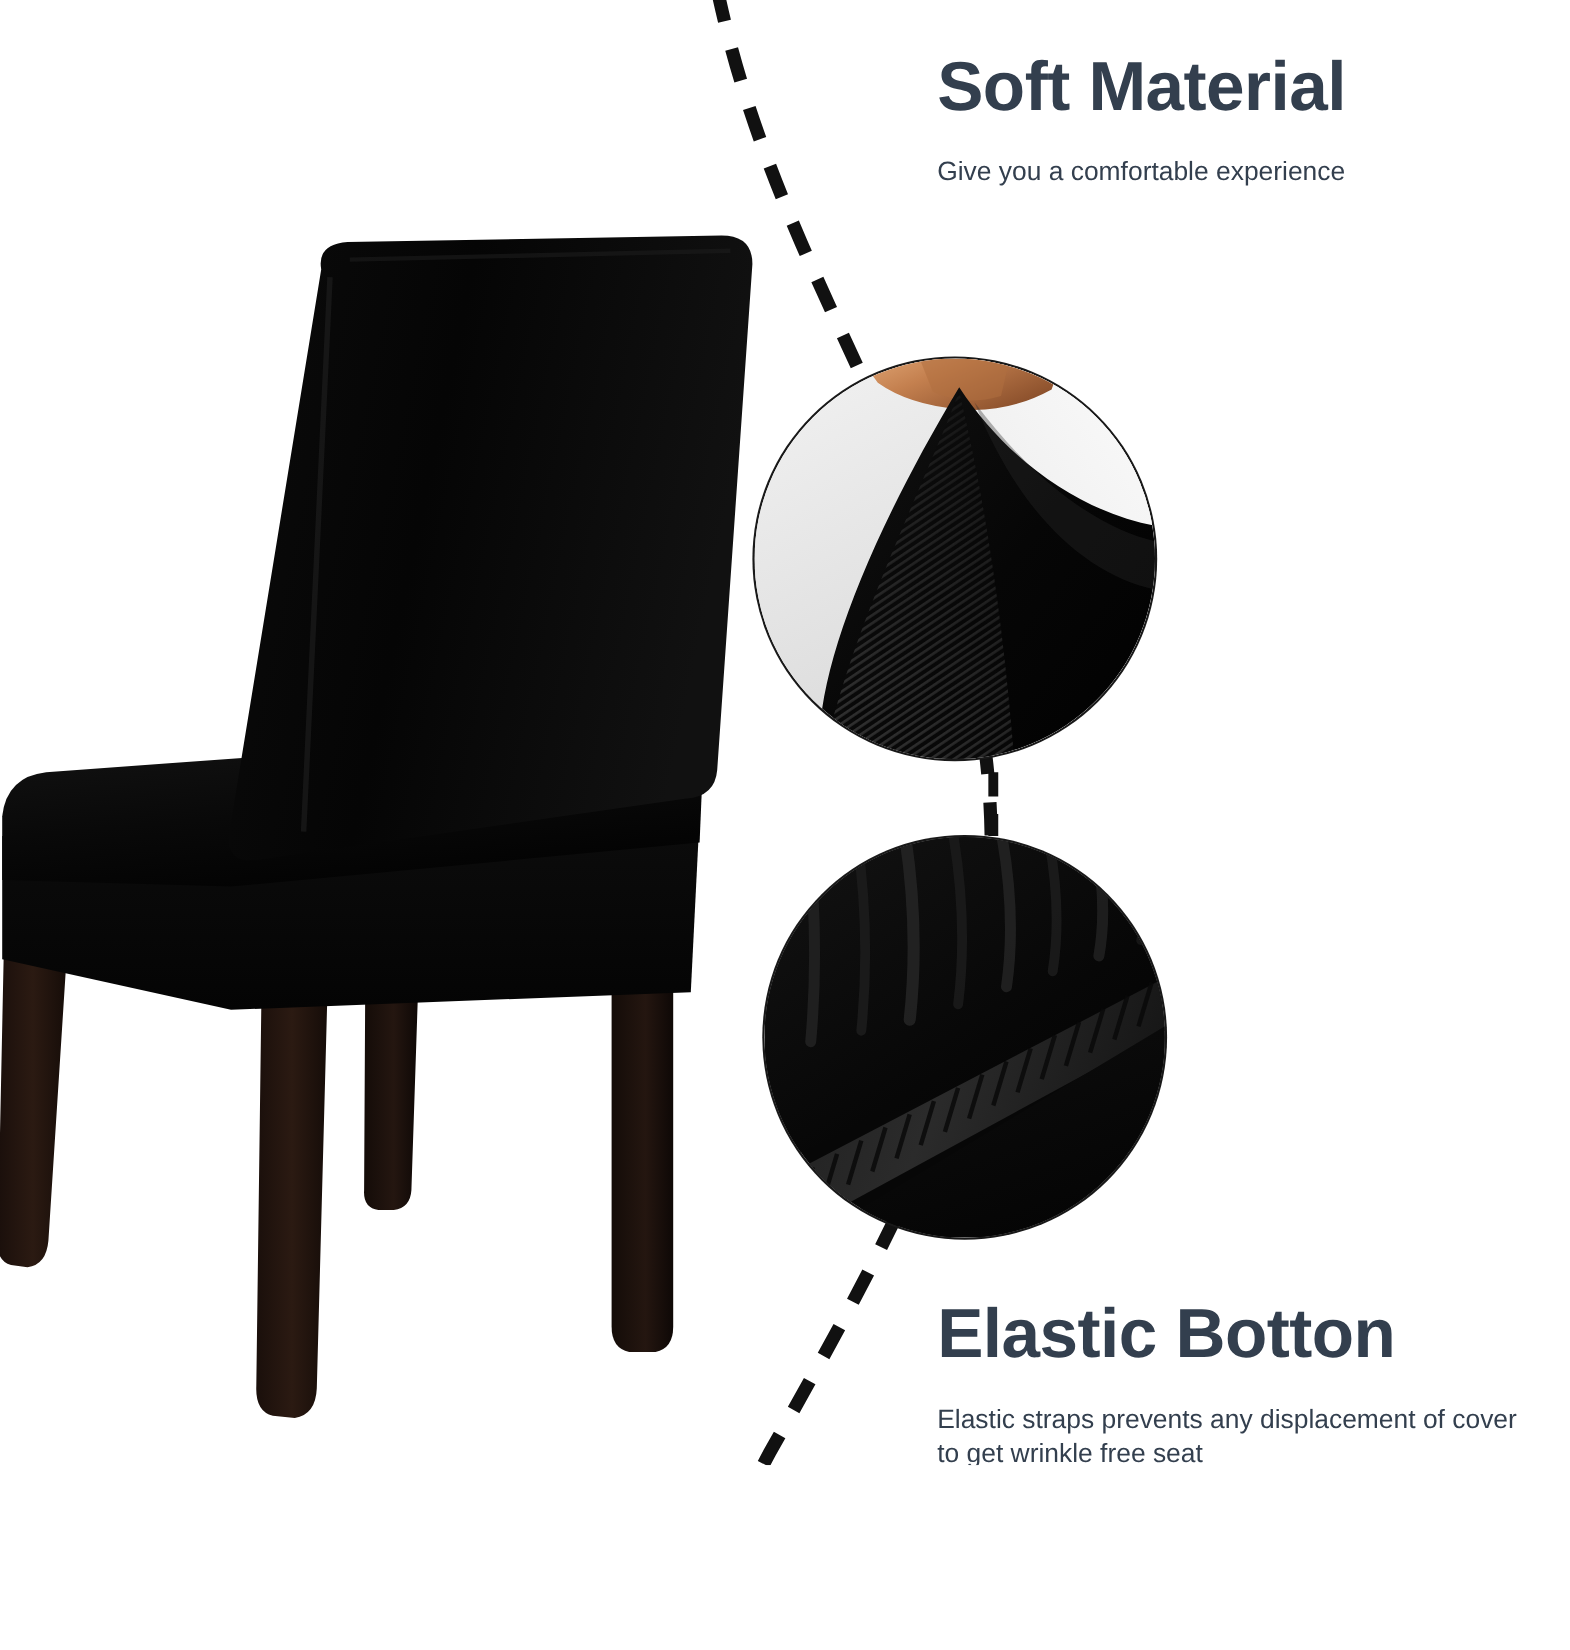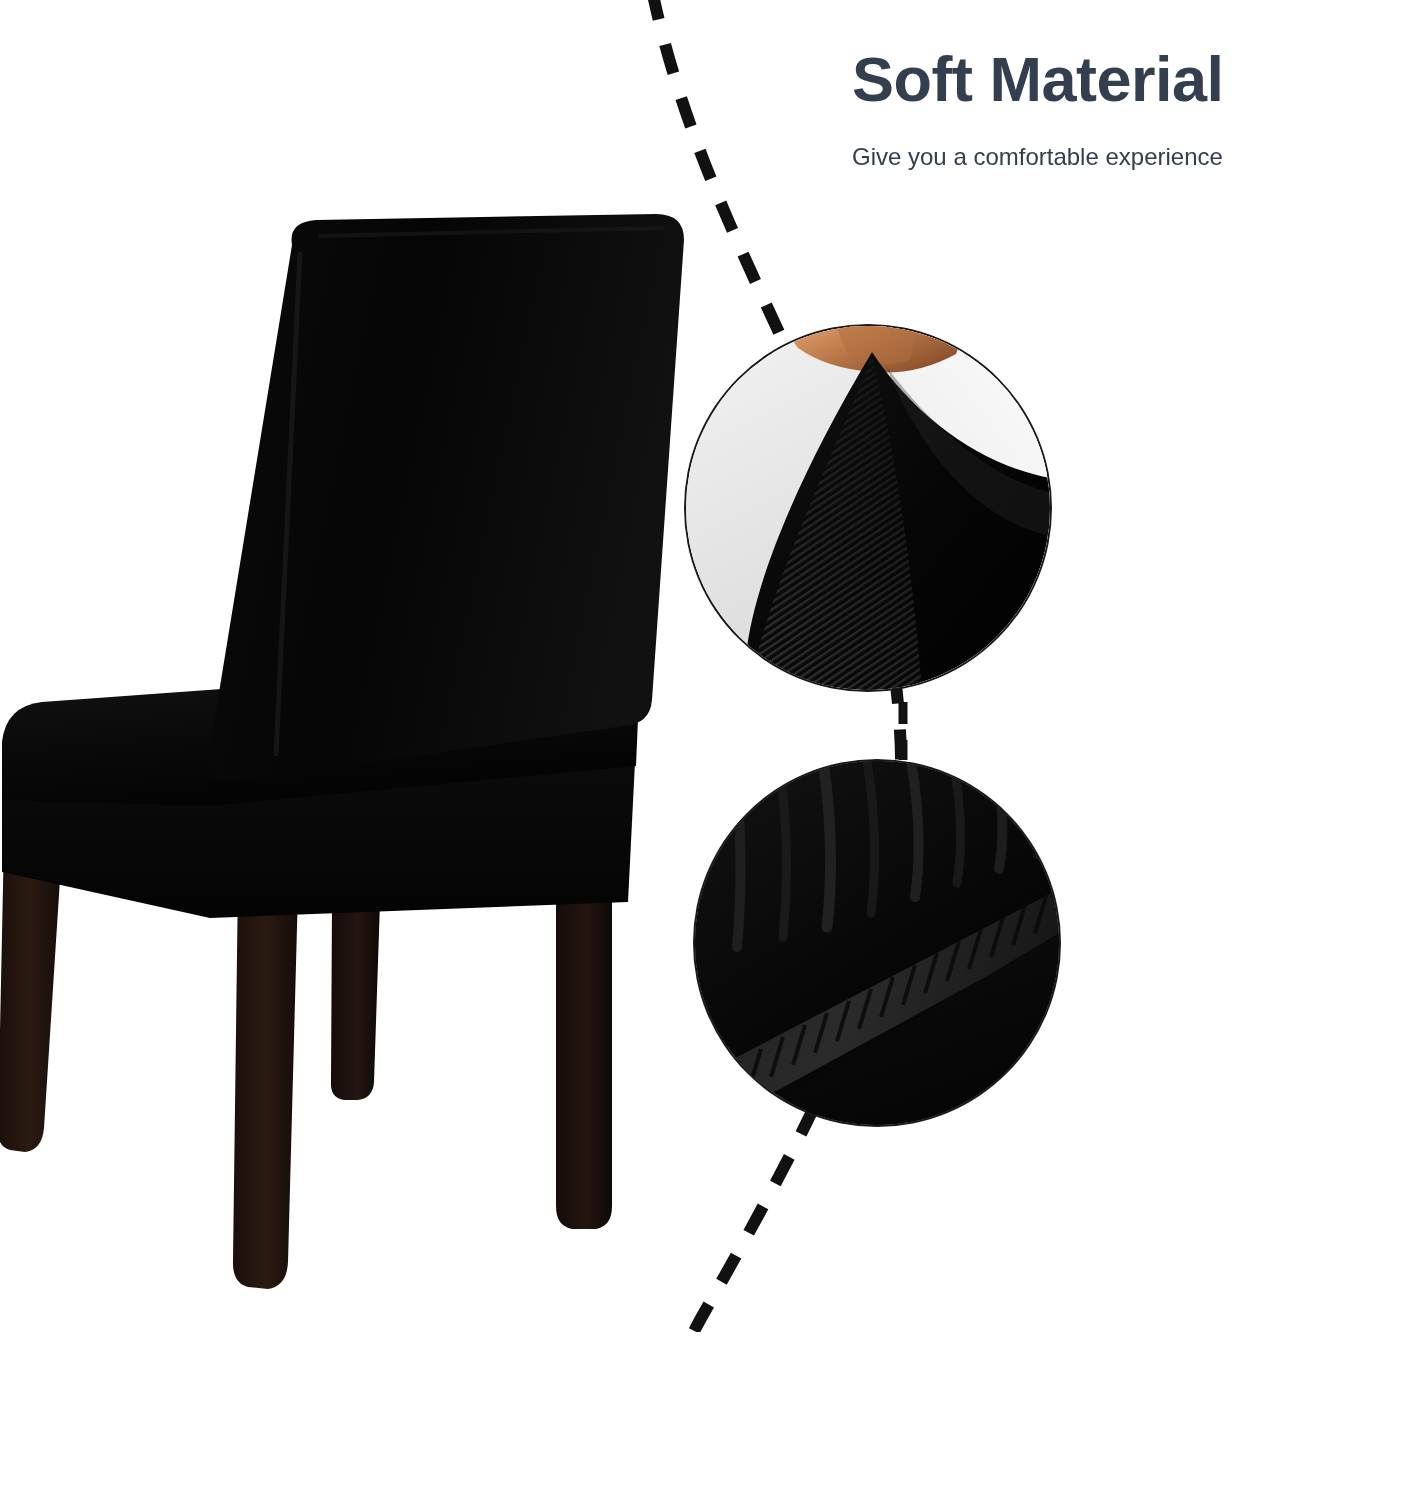--- a/index.html
+++ b/index.html
@@ -280,14 +280,18 @@
 
       <path d="M 364 172 L 364 364 L 44 364 Z" fill="url(#eLower)"></path>
     </svg>
   </div>
 
   <div class="text-block" id="block-soft-material">
     <h2 class="feature-title">Soft Material</h2>
     <p class="feature-desc">Give you a comfortable experience</p>
   </div>
 
+  <div class="text-block" id="block-elastic-botton">
+    <h2 class="feature-title">Elastic Botton</h2>
+    <p class="feature-desc">Elastic straps prevents any displacement of cover to get wrinkle free seat</p>
+  </div>
 
 </div>
 
 </body></html>

